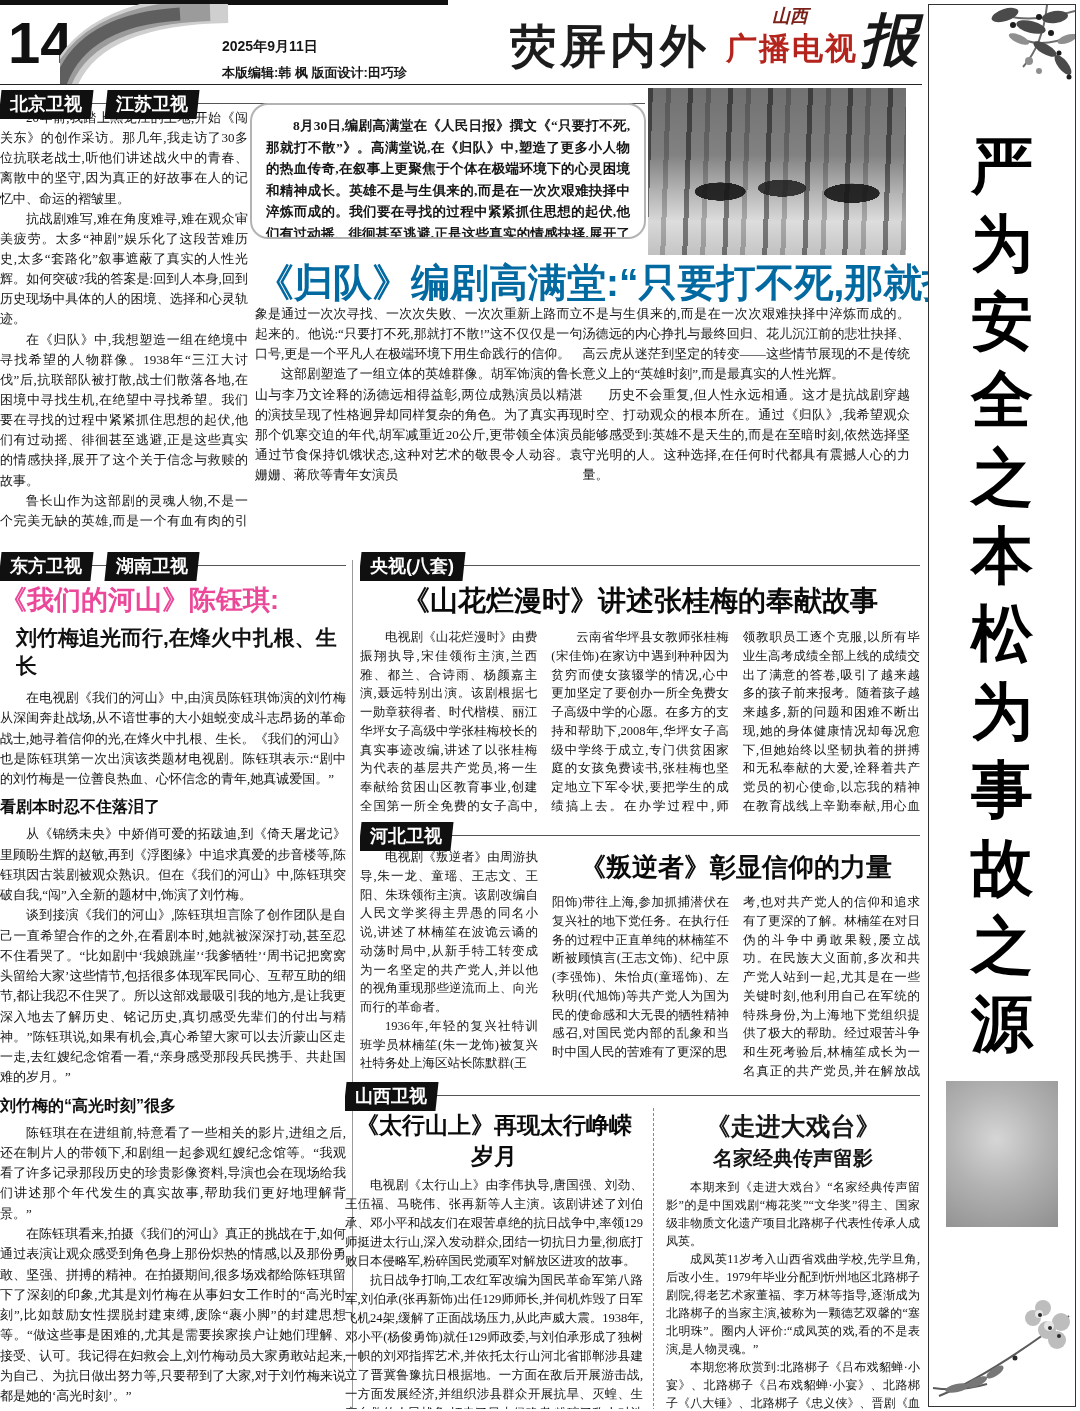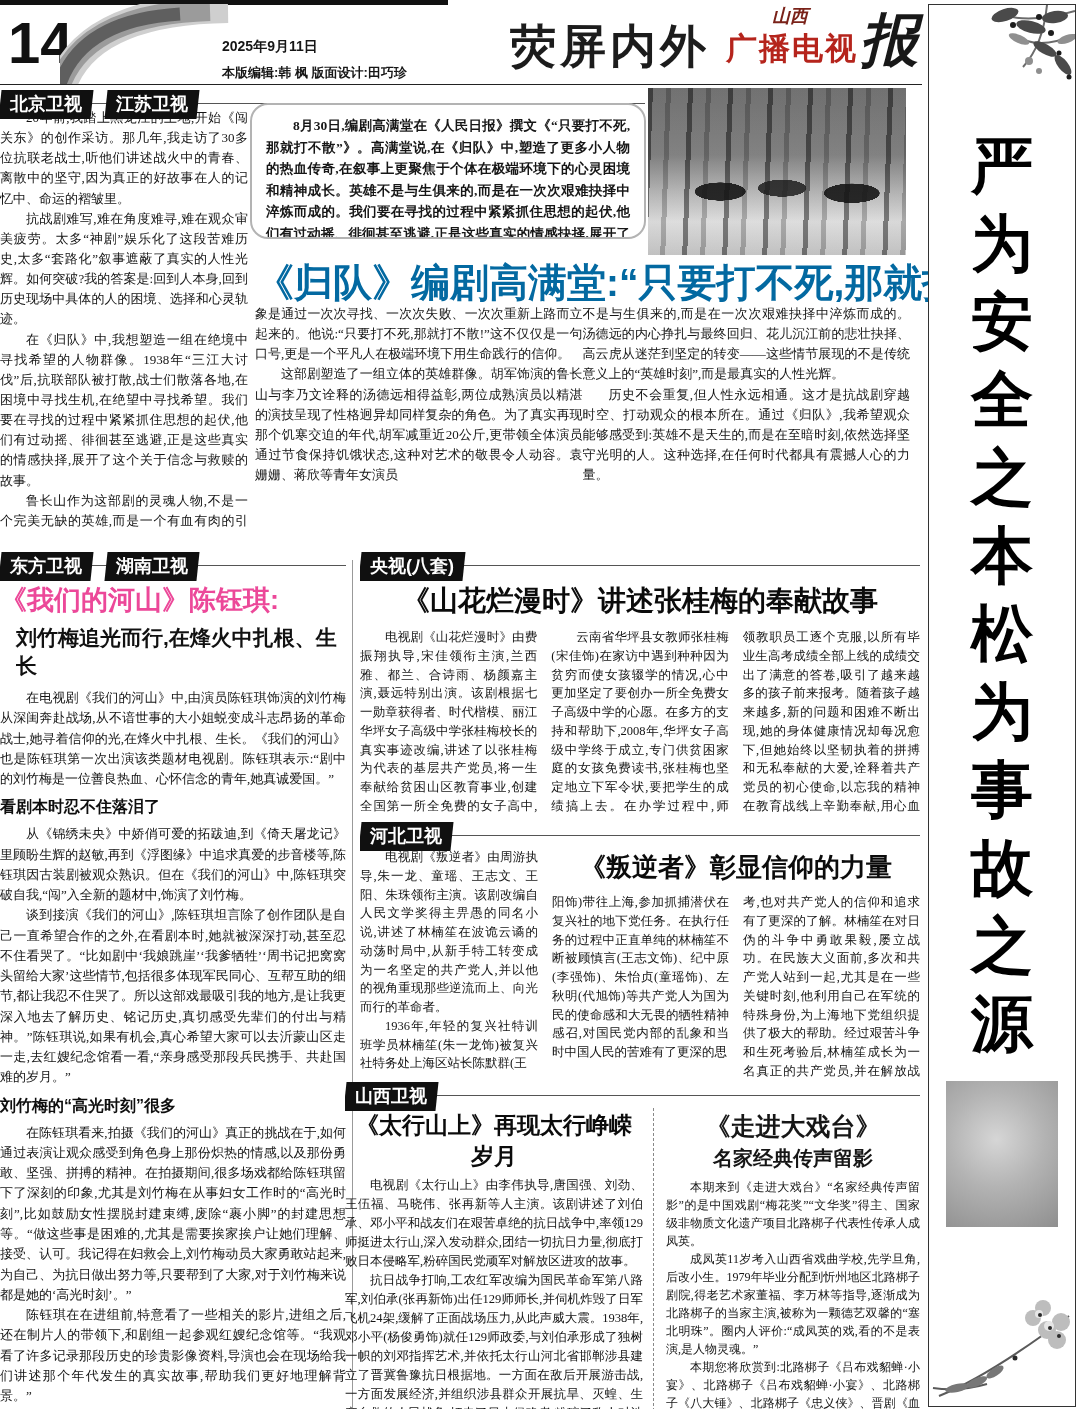--- a/index.html
+++ b/index.html
@@ -182,22 +182,22 @@
     <span class="tag"><span>湖南卫视</span></span>
   </div>
   <h2 class="hl1">《我们的河山》陈钰琪:</h2>
   <h3 class="hl2">刘竹梅追光而行,在烽火中扎根、生长</h3>
   <div class="body-text">
     <p class="indent">在电视剧《我们的河山》中,由演员陈钰琪饰演的刘竹梅从深闺奔赴战场,从不谙世事的大小姐蜕变成斗志昂扬的革命战士,她寻着信仰的光,在烽火中扎根、生长。《我们的河山》也是陈钰琪第一次出演该类题材电视剧。陈钰琪表示:“剧中的刘竹梅是一位善良热血、心怀信念的青年,她真诚爱国。”</p>
     <h4 class="subhead">看剧本时忍不住落泪了</h4>
     <p class="indent">从《锦绣未央》中娇俏可爱的拓跋迪,到《倚天屠龙记》里顾盼生辉的赵敏,再到《浮图缘》中追求真爱的步音楼等,陈钰琪因古装剧被观众熟识。但在《我们的河山》中,陈钰琪突破自我,“闯”入全新的题材中,饰演了刘竹梅。</p>
     <p class="indent">谈到接演《我们的河山》,陈钰琪坦言除了创作团队是自己一直希望合作的之外,在看剧本时,她就被深深打动,甚至忍不住看哭了。“比如剧中‘我娘跳崖’‘我爹牺牲’‘周书记把窝窝头留给大家’这些情节,包括很多体现军民同心、互帮互助的细节,都让我忍不住哭了。所以这部戏最吸引我的地方,是让我更深入地去了解历史、铭记历史,真切感受先辈们的付出与精神。”陈钰琪说,如果有机会,真心希望大家可以去沂蒙山区走一走,去红嫂纪念馆看一看,“亲身感受那段兵民携手、共赴国难的岁月。”</p>
     <h4 class="subhead">刘竹梅的“高光时刻”很多</h4>
+    <p class="indent">陈钰琪在在进组前,特意看了一些相关的影片,进组之后,还在制片人的带领下,和剧组一起参观红嫂纪念馆等。“我观看了许多记录那段历史的珍贵影像资料,导演也会在现场给我们讲述那个年代发生的真实故事,帮助我们更好地理解背景。”</p>
     <p class="indent">在陈钰琪看来,拍摄《我们的河山》真正的挑战在于,如何通过表演让观众感受到角色身上那份炽热的情感,以及那份勇敢、坚强、拼搏的精神。在拍摄期间,很多场戏都给陈钰琪留下了深刻的印象,尤其是刘竹梅在从事妇女工作时的“高光时刻”,比如鼓励女性摆脱封建束缚,废除“裹小脚”的封建思想等。“做这些事是困难的,尤其是需要挨家挨户让她们理解、接受、认可。我记得在妇救会上,刘竹梅动员大家勇敢站起来,为自己、为抗日做出努力等,只要帮到了大家,对于刘竹梅来说都是她的‘高光时刻’。”</p>
-    <p class="indent">陈钰琪在在进组前,特意看了一些相关的影片,进组之后,还在制片人的带领下,和剧组一起参观红嫂纪念馆等。“我观看了许多记录那段历史的珍贵影像资料,导演也会在现场给我们讲述那个年代发生的真实故事,帮助我们更好地理解背景。”</p>
     <p class="indent"><span>陈钰琪坦言,此次拍摄《我们的河山》算不上转型,更像是尝试了一个新的领域。今后在选角上,她不会刻意挑选角色,“只要是能吸引我的角色,我都会去尝试。如果这个角色能让大家觉得塑造成功了,我就会很开心。”</span> </p>
   </div>
 </div>
 
 <div class="abs" id="shanhua">
   <div class="tag-row">
     <div class="rule"></div>
     <span class="tag"><span>央视(八套)</span></span>
   </div>
   <h2 class="center-headline"><span>《山花烂漫时》</span><span class="rest">讲述张桂梅的奉献故事</span></h2>

